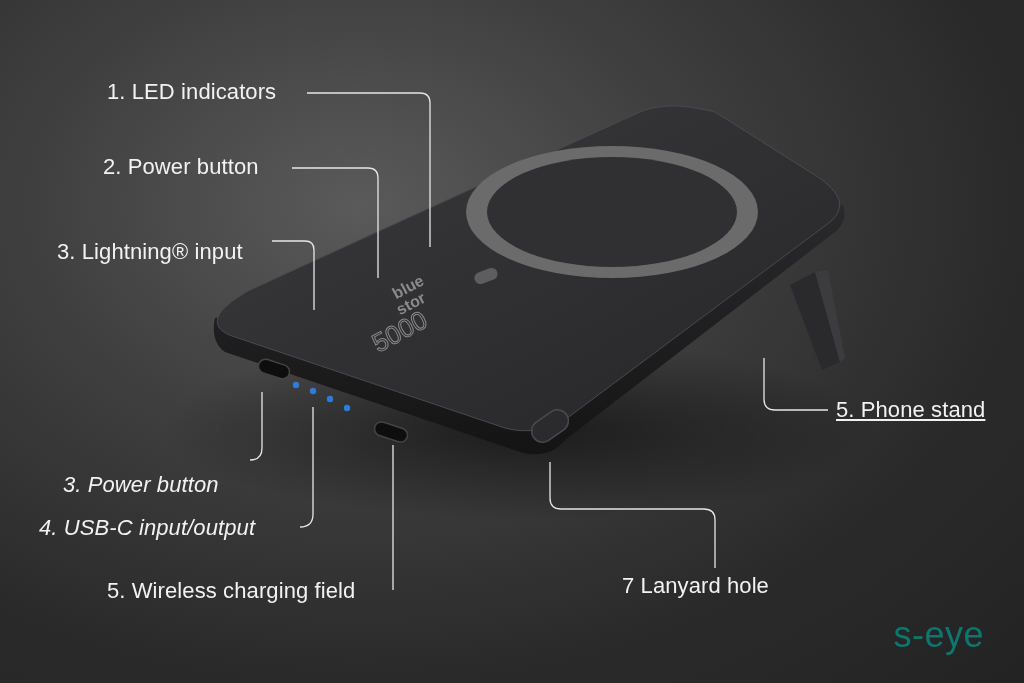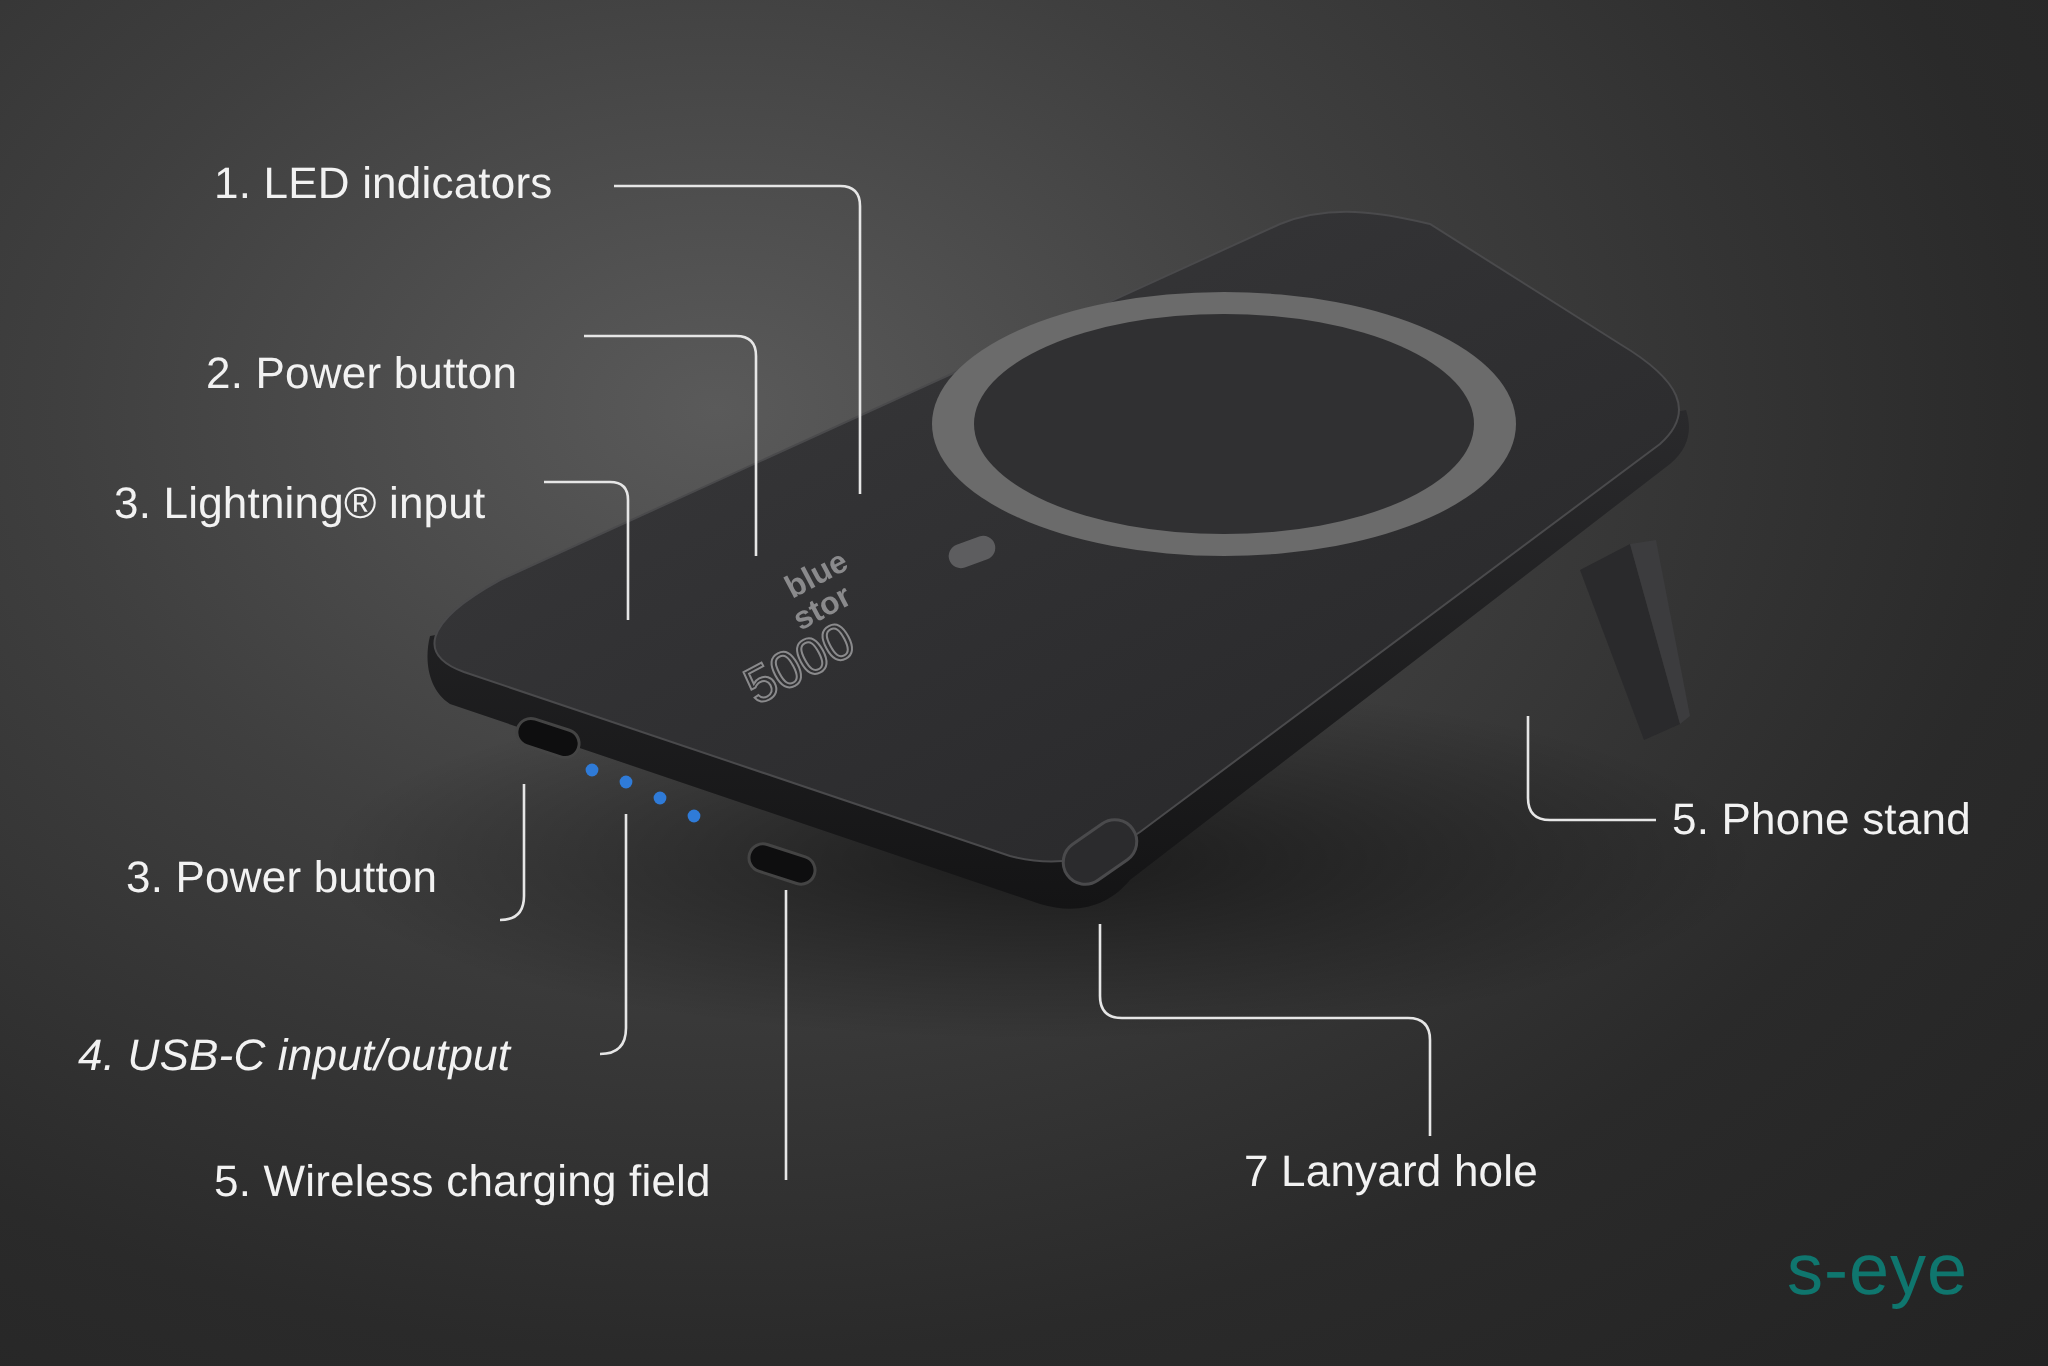--- a/index.html
+++ b/index.html
@@ -84,22 +84,22 @@
       <path d="M272,241 L305,241 Q314,241 314,250 L314,310"></path>
       <path d="M250,460 Q262,460 262,448 L262,392"></path>
       <path d="M300,527 Q313,527 313,514 L313,407"></path>
       <path d="M393,590 L393,445"></path>
       <path d="M828,410 L775,410 Q764,410 764,399 L764,358"></path>
       <path d="M550,462 L550,498 Q550,509 561,509 L704,509 Q715,509 715,520 L715,568"></path>
     </g>
   </svg>
 
   <div class="label" style="left:107px; top:81px;">1. LED indicators</div>
-  <div class="label" style="left:103px; top:156px;margin-top:20px;">2. Power button</div>
+  <div class="label" style="left:103px; top:156px;">2. Power button</div>
   <div class="label" style="left:57px; top:229px;margin-top:12px;">3. Lightning® input</div>
-  <div class="label" style="left:63px; top:428px;">3. Power button</div>
+  <div class="label" style="left:63px; top:474px;font-style:italic;">3. Power button</div>
   <div class="label" style="left:39px; top:517px;font-style:italic;">4. USB-C input/output</div>
   <div class="label" style="left:107px; top:580px;">5. Wireless charging field</div>
-  <div class="label" style="left:836px; top:399px;">5. Phone stand</div>
+  <div class="label" style="left:836px; top:399px;text-decoration:underline;">5. Phone stand</div>
   <div class="label" style="left:622px; top:575px;">7  Lanyard hole</div>
 
   <div class="brand">s-eye</div>
 </div>
 
 </body></html>

